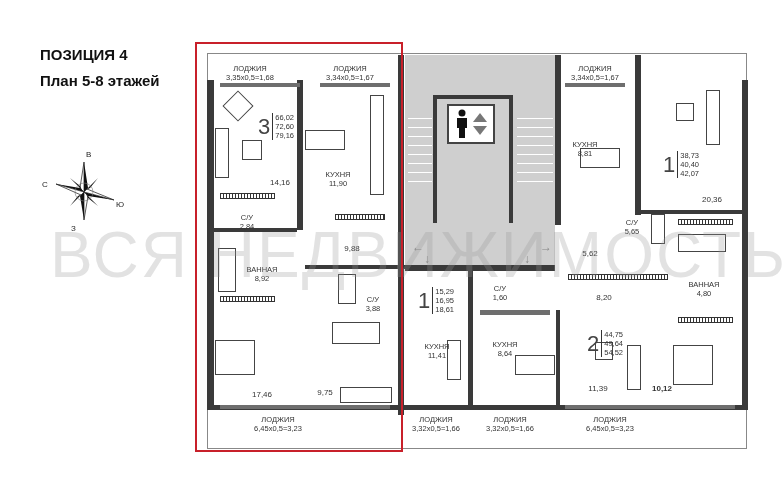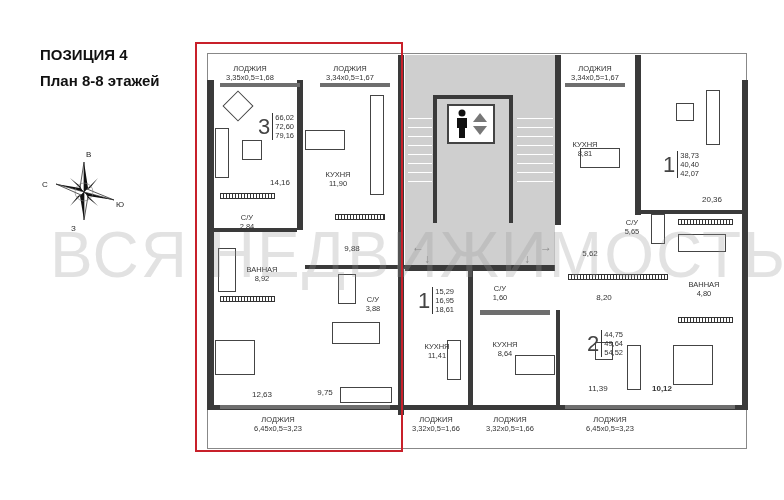--- a/index.html
+++ b/index.html
@@ -16,21 +16,21 @@
   .stair{position:absolute;background:#cfcfcf;}
   .furn{position:absolute;border:1px solid #444;background:#fff;box-sizing:border-box;}
   .radiator{position:absolute;height:6px;box-sizing:border-box;border:1px solid #333;background:repeating-linear-gradient(90deg,#fff 0 2px,#333 2px 3px);}
   .watermark{position:absolute;left:50px;top:218px;font-size:64px;letter-spacing:2px;color:rgba(150,150,150,0.28);font-family:"Liberation Sans",sans-serif;white-space:nowrap;pointer-events:none;}
   .highlight{position:absolute;left:195px;top:42px;width:208px;height:410px;border:2px solid #c8202a;box-sizing:border-box;}
 </style>
 </head>
 <body>
 
 <div class="title" style="top:46px;">ПОЗИЦИЯ 4</div>
-<div class="title" style="top:72px;">План 8-8 этажей</div>
+<div class="title" style="top:72px;">План 5-8 этажей</div>
 
 <div class="abs" style="left:44px;top:150px;width:80px;height:80px;">
   <svg width="80" height="80" viewBox="0 0 80 80">
     <g transform="translate(40,42)">
       <polygon points="0,-30 4,-4 0,0" fill="#111"></polygon>
       <polygon points="0,-30 -4,-4 0,0" fill="#fff" stroke="#111" stroke-width="0.7"></polygon>
       <polygon points="30,8 4,4 0,0" fill="#111"></polygon>
       <polygon points="30,8 3,-3 0,0" fill="#fff" stroke="#111" stroke-width="0.7"></polygon>
       <polygon points="0,28 -4,4 0,0" fill="#111"></polygon>
       <polygon points="0,28 4,4 0,0" fill="#fff" stroke="#111" stroke-width="0.7"></polygon>
@@ -130,21 +130,21 @@
         <div>72,60</div>
         <div>79,16</div>
     </div>
   </div>
   <div class="area" style="left:280px;top:178px;">14,16</div>
   <div class="lbl" style="left:338px;top:170px;"><span>КУХНЯ</span><br><span>11,90</span></div>
   <div class="lbl" style="left:247px;top:213px;"><span>С/У</span><br><span>2,84</span></div>
   <div class="area" style="left:352px;top:244px;">9,88</div>
   <div class="lbl" style="left:262px;top:265px;"><span>ВАННАЯ</span><br><span>8,92</span></div>
   <div class="lbl" style="left:373px;top:295px;"><span>С/У</span><br><span>3,88</span></div>
-  <div class="area" style="left:262px;top:390px;">12,63</div>
+  <div class="area" style="left:262px;top:390px;">17,46</div>
   <div class="area" style="left:325px;top:388px;">9,75</div>
   <div class="lbl" style="left:278px;top:415px;"><span>ЛОДЖИЯ</span><br><span>6,45x0,5=3,23</span></div>
 
   <div class="apt" style="left:418px;top:287px;">
     <span class="num">1</span>
     <div class="vals">
       <div>15,29</div>
         <div>16,95</div>
         <div>18,61</div>
     </div>

